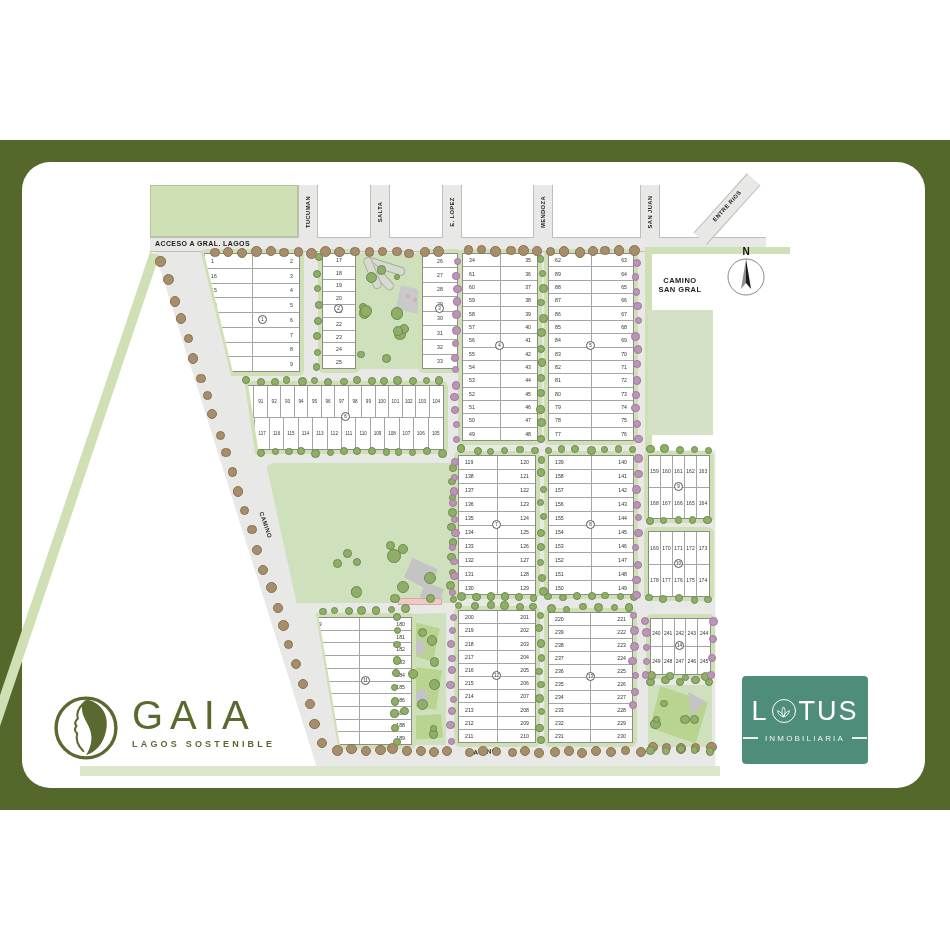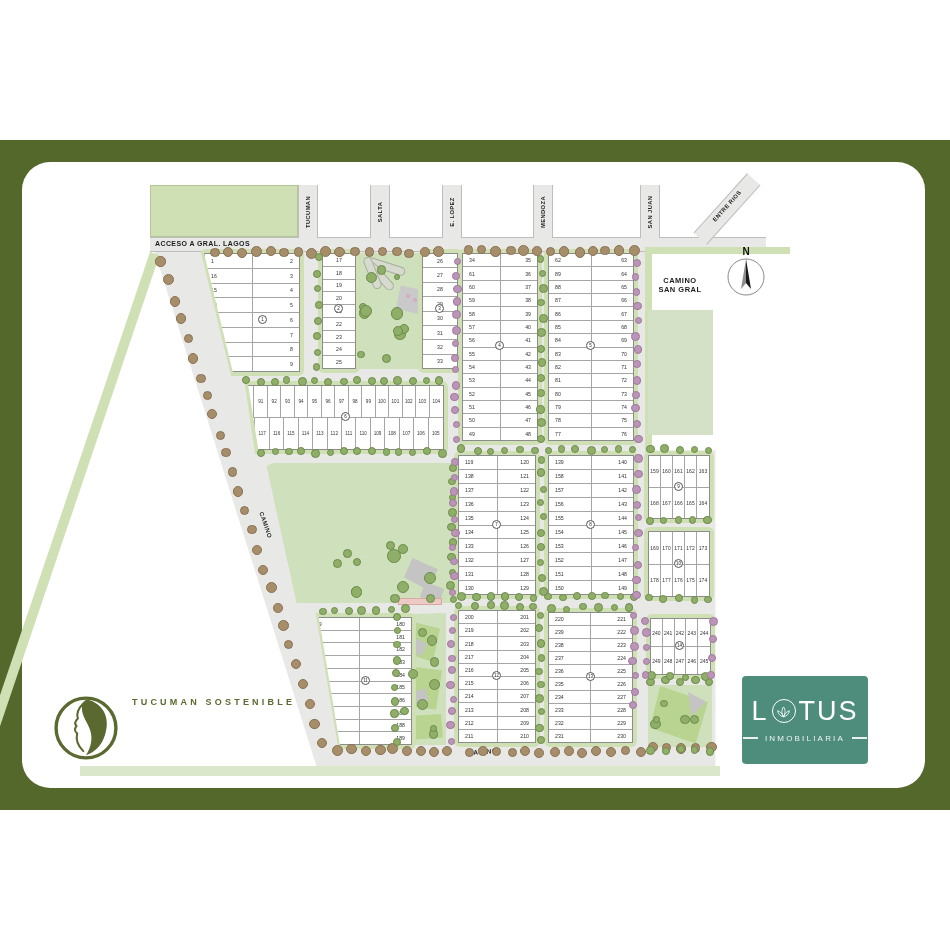--- a/index.html
+++ b/index.html
@@ -882,21 +882,22 @@
       <div class="tree tg" style="width: 9.43428px; height: 9.43428px; left: 680.213px; top: 714.911px;"></div>
     </div>
 
   <div class="abs gaia">
     <svg width="68" height="68" viewBox="0 0 100 100">
       <circle cx="50" cy="50" r="44" fill="none" stroke="#5a6930" stroke-width="5"></circle>
       <path d="M52,8 C76,14 86,36 78,60 C73,77 62,86 50,90 C58,77 60,65 56,53 C52,41 44,33 44,21 C44,13 47,9 52,8 Z" fill="#5a6930"></path>
       <path d="M46,14 C38,22 36,30 38,36 C34,40 33,44 36,47 C33,51 33,55 37,58 C35,66 38,76 46,84" fill="none" stroke="#5a6930" stroke-width="3" stroke-linecap="round"></path>
     </svg>
     <div class="gaia-text">
-      <div class="gaia-tag">TUCUMAN SOSTENIBLE</div>
+      <div class="gaia-name">GAIA</div>
+      <div class="gaia-tag">LAGOS SOSTENIBLE</div>
     </div>
   </div>
 
   <div class="abs lotus">
     <div class="lotus-row">
       <span class="lotus-letter">L</span>
       <span class="lotus-o">
         <svg width="15" height="13" viewBox="0 0 18 15">
           <path d="M9,14 C6.5,10 6.5,5 9,2 C11.5,5 11.5,10 9,14 Z" fill="none" stroke="#fff" stroke-width="1"></path>
           <path d="M9,14 C5,13 2,10 2,6.5 C5.5,8 8,10.5 9,14 Z" fill="none" stroke="#fff" stroke-width="1"></path>

